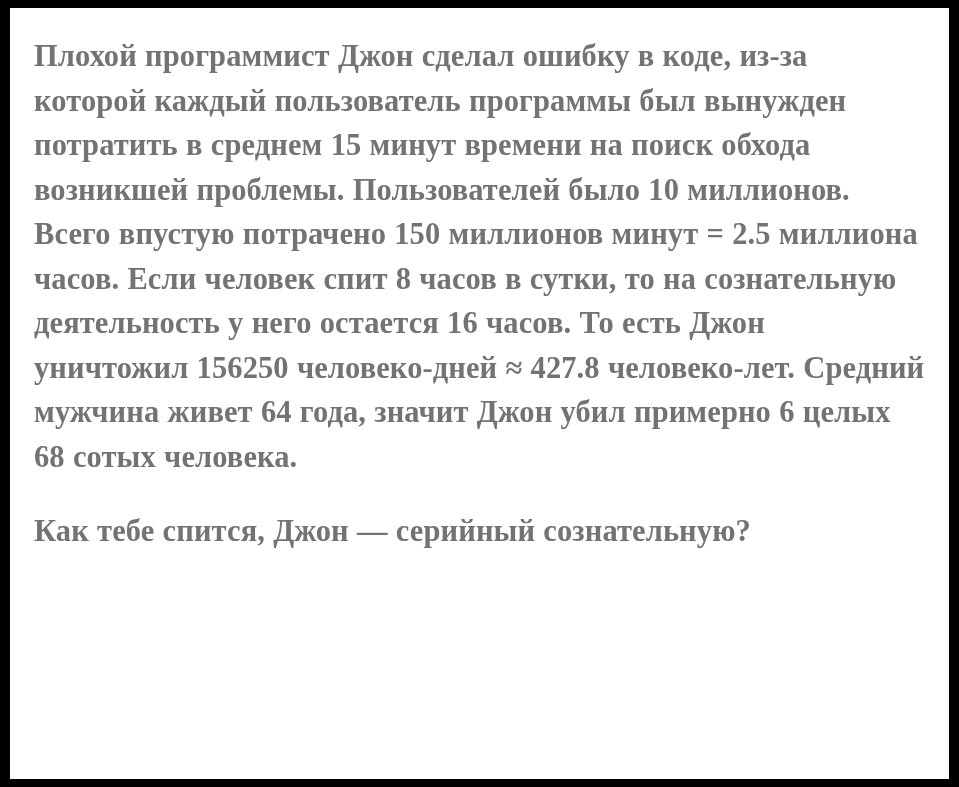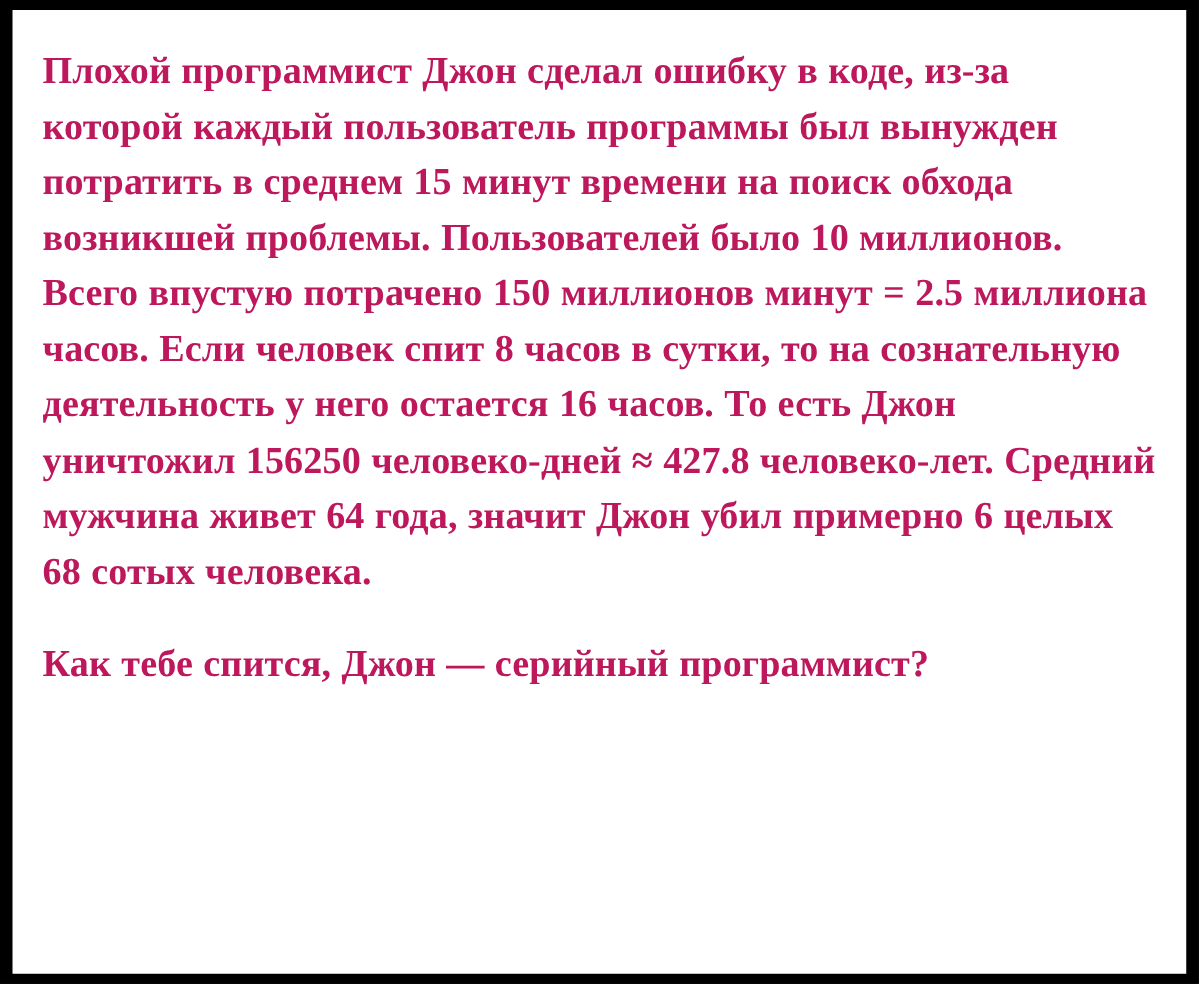--- a/index.html
+++ b/index.html
@@ -24,21 +24,21 @@
     position: absolute;
     left: 10px;
     top: 8px;
     width: 939px;
     height: 771px;
     background: #ffffff;
     box-sizing: border-box;
     padding: 26px 22px 10px 24px;
   }
   .para {
-    color: #be185d;
+    color: #737373;
     font-weight: bold;
     font-size: 30.5px;
     line-height: 44.5px;
     letter-spacing: 0.1px;
     margin: 0;
     text-align: left;
     word-spacing: 0.5px;
   }
   #para-main {
     margin-bottom: 30px;
@@ -46,15 +46,15 @@
   #para-closing {
     margin-top: 0;
   }
 </style>
 </head>
 <body>
 
 <div id="page">
   <div id="card">
     <p class="para" id="para-main">Плохой программист Джон сделал ошибку в коде, из-за которой каждый пользователь программы был вынужден потратить в среднем 15 минут времени на поиск обхода возникшей проблемы. Пользователей было 10 миллионов. Всего впустую потрачено 150 миллионов минут = 2.5 миллиона часов. Если человек спит 8 часов в сутки, то на сознательную деятельность у него остается 16 часов. То есть Джон уничтожил 156250 человеко-дней ≈ 427.8 человеко-лет. Средний мужчина живет 64 года, значит Джон убил примерно 6 целых 68 сотых человека.</p>
-    <p class="para" id="para-closing">Как тебе спится, Джон — серийный программист?</p>
+    <p class="para" id="para-closing">Как тебе спится, Джон — серийный сознательную?</p>
   </div>
 </div>
 
 </body></html>

